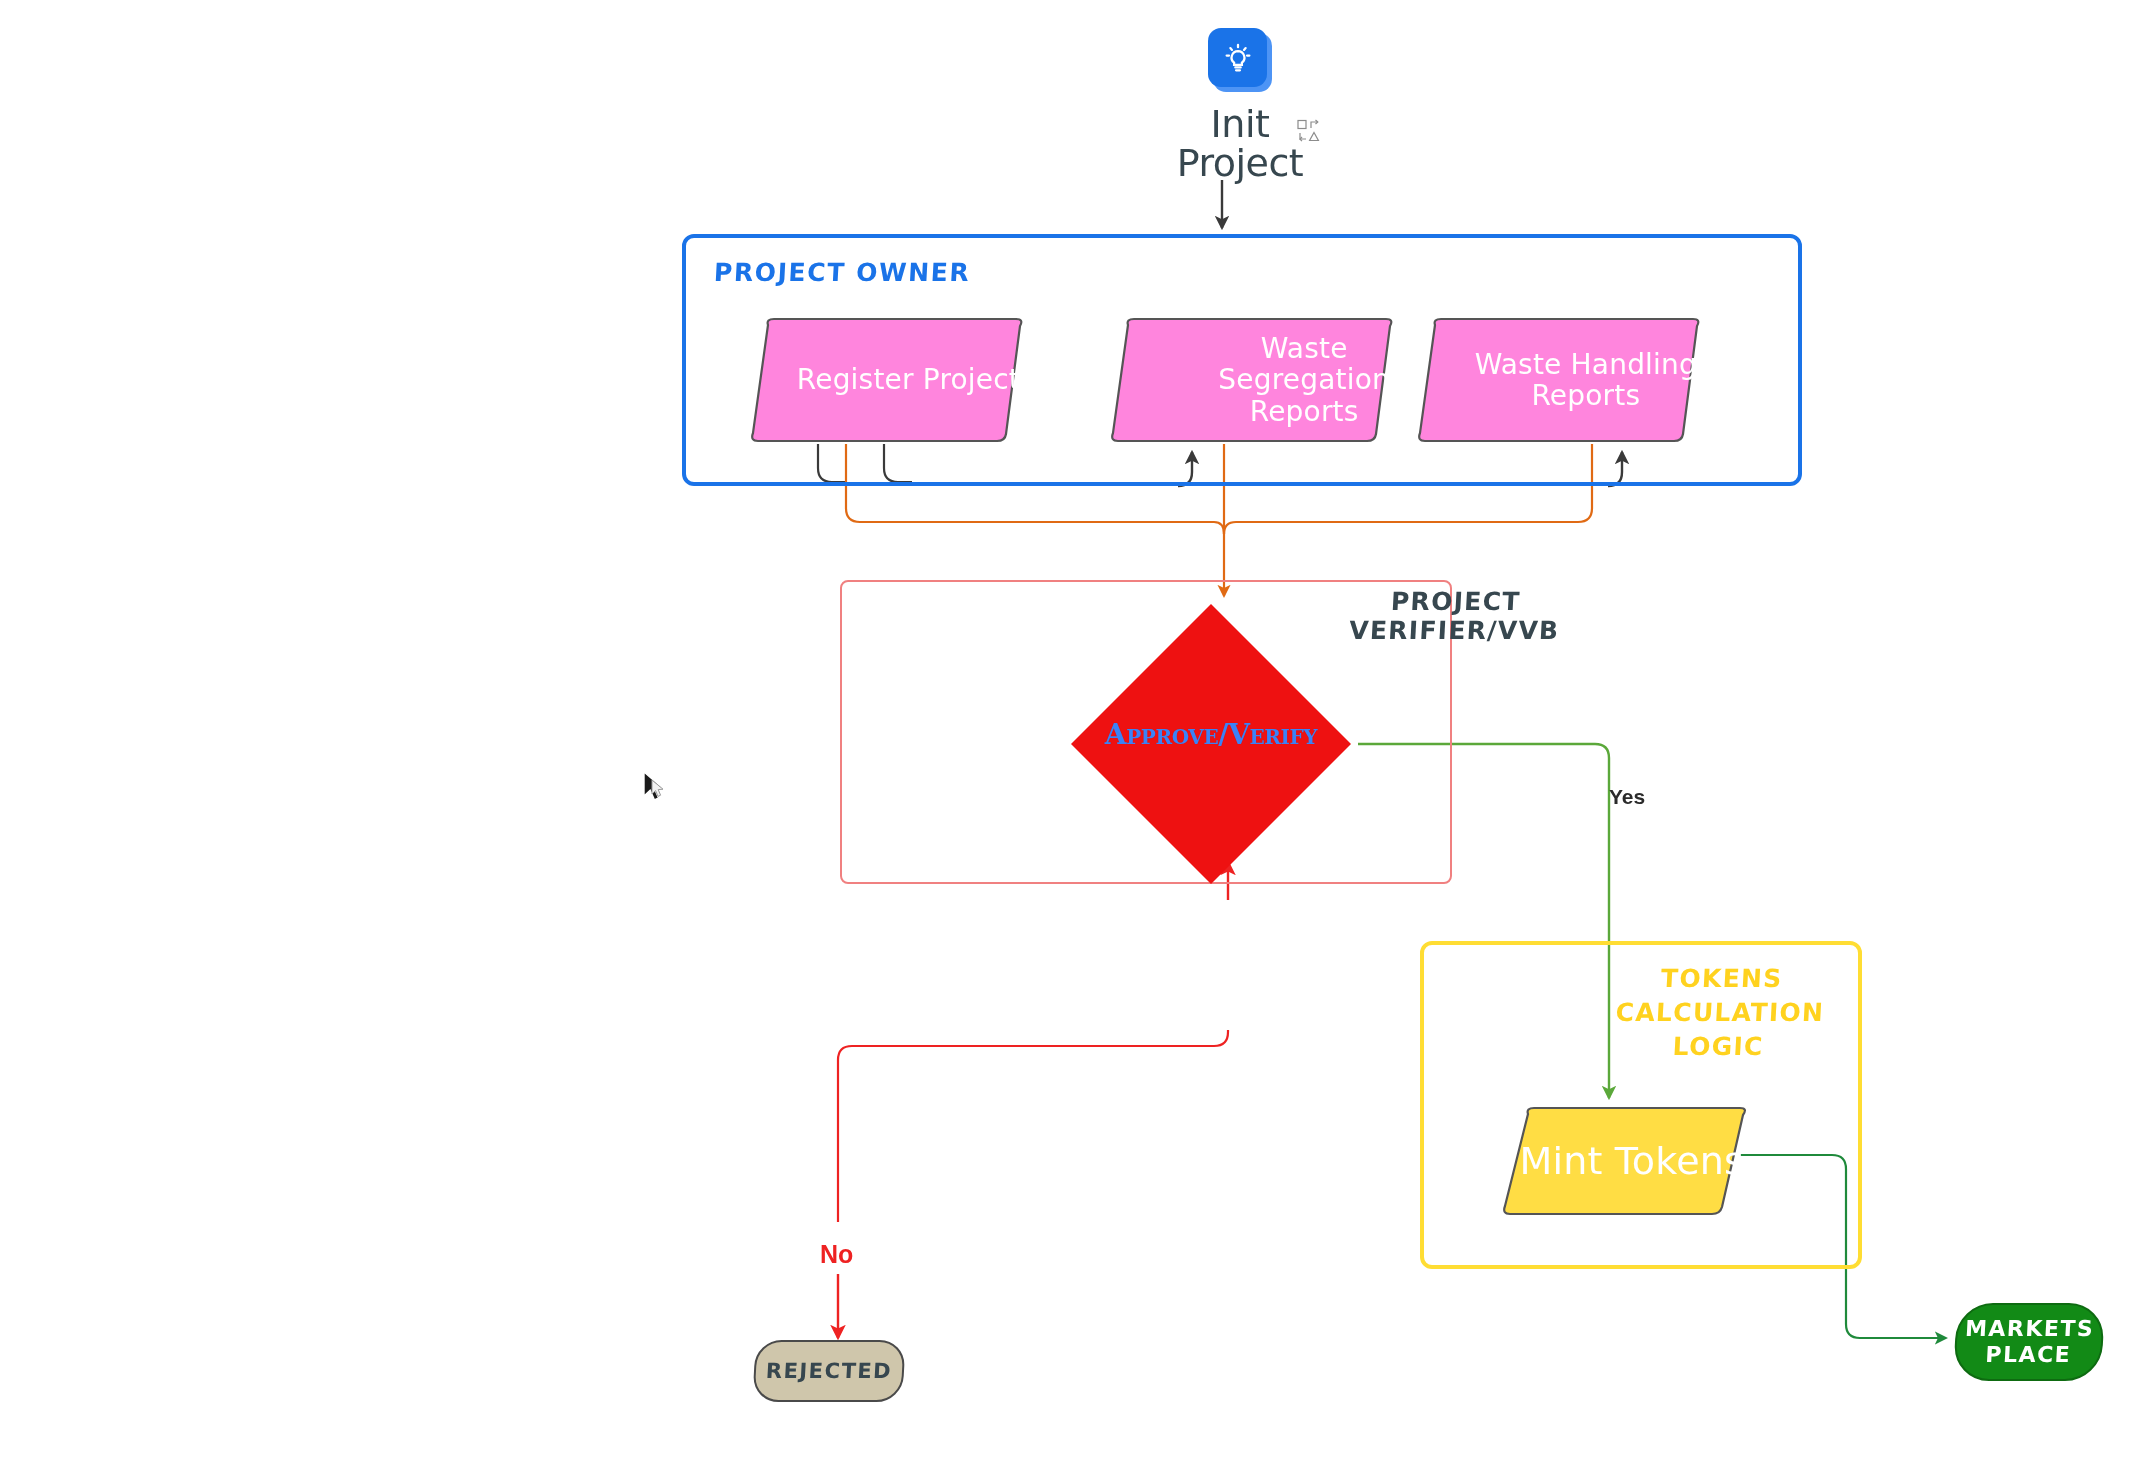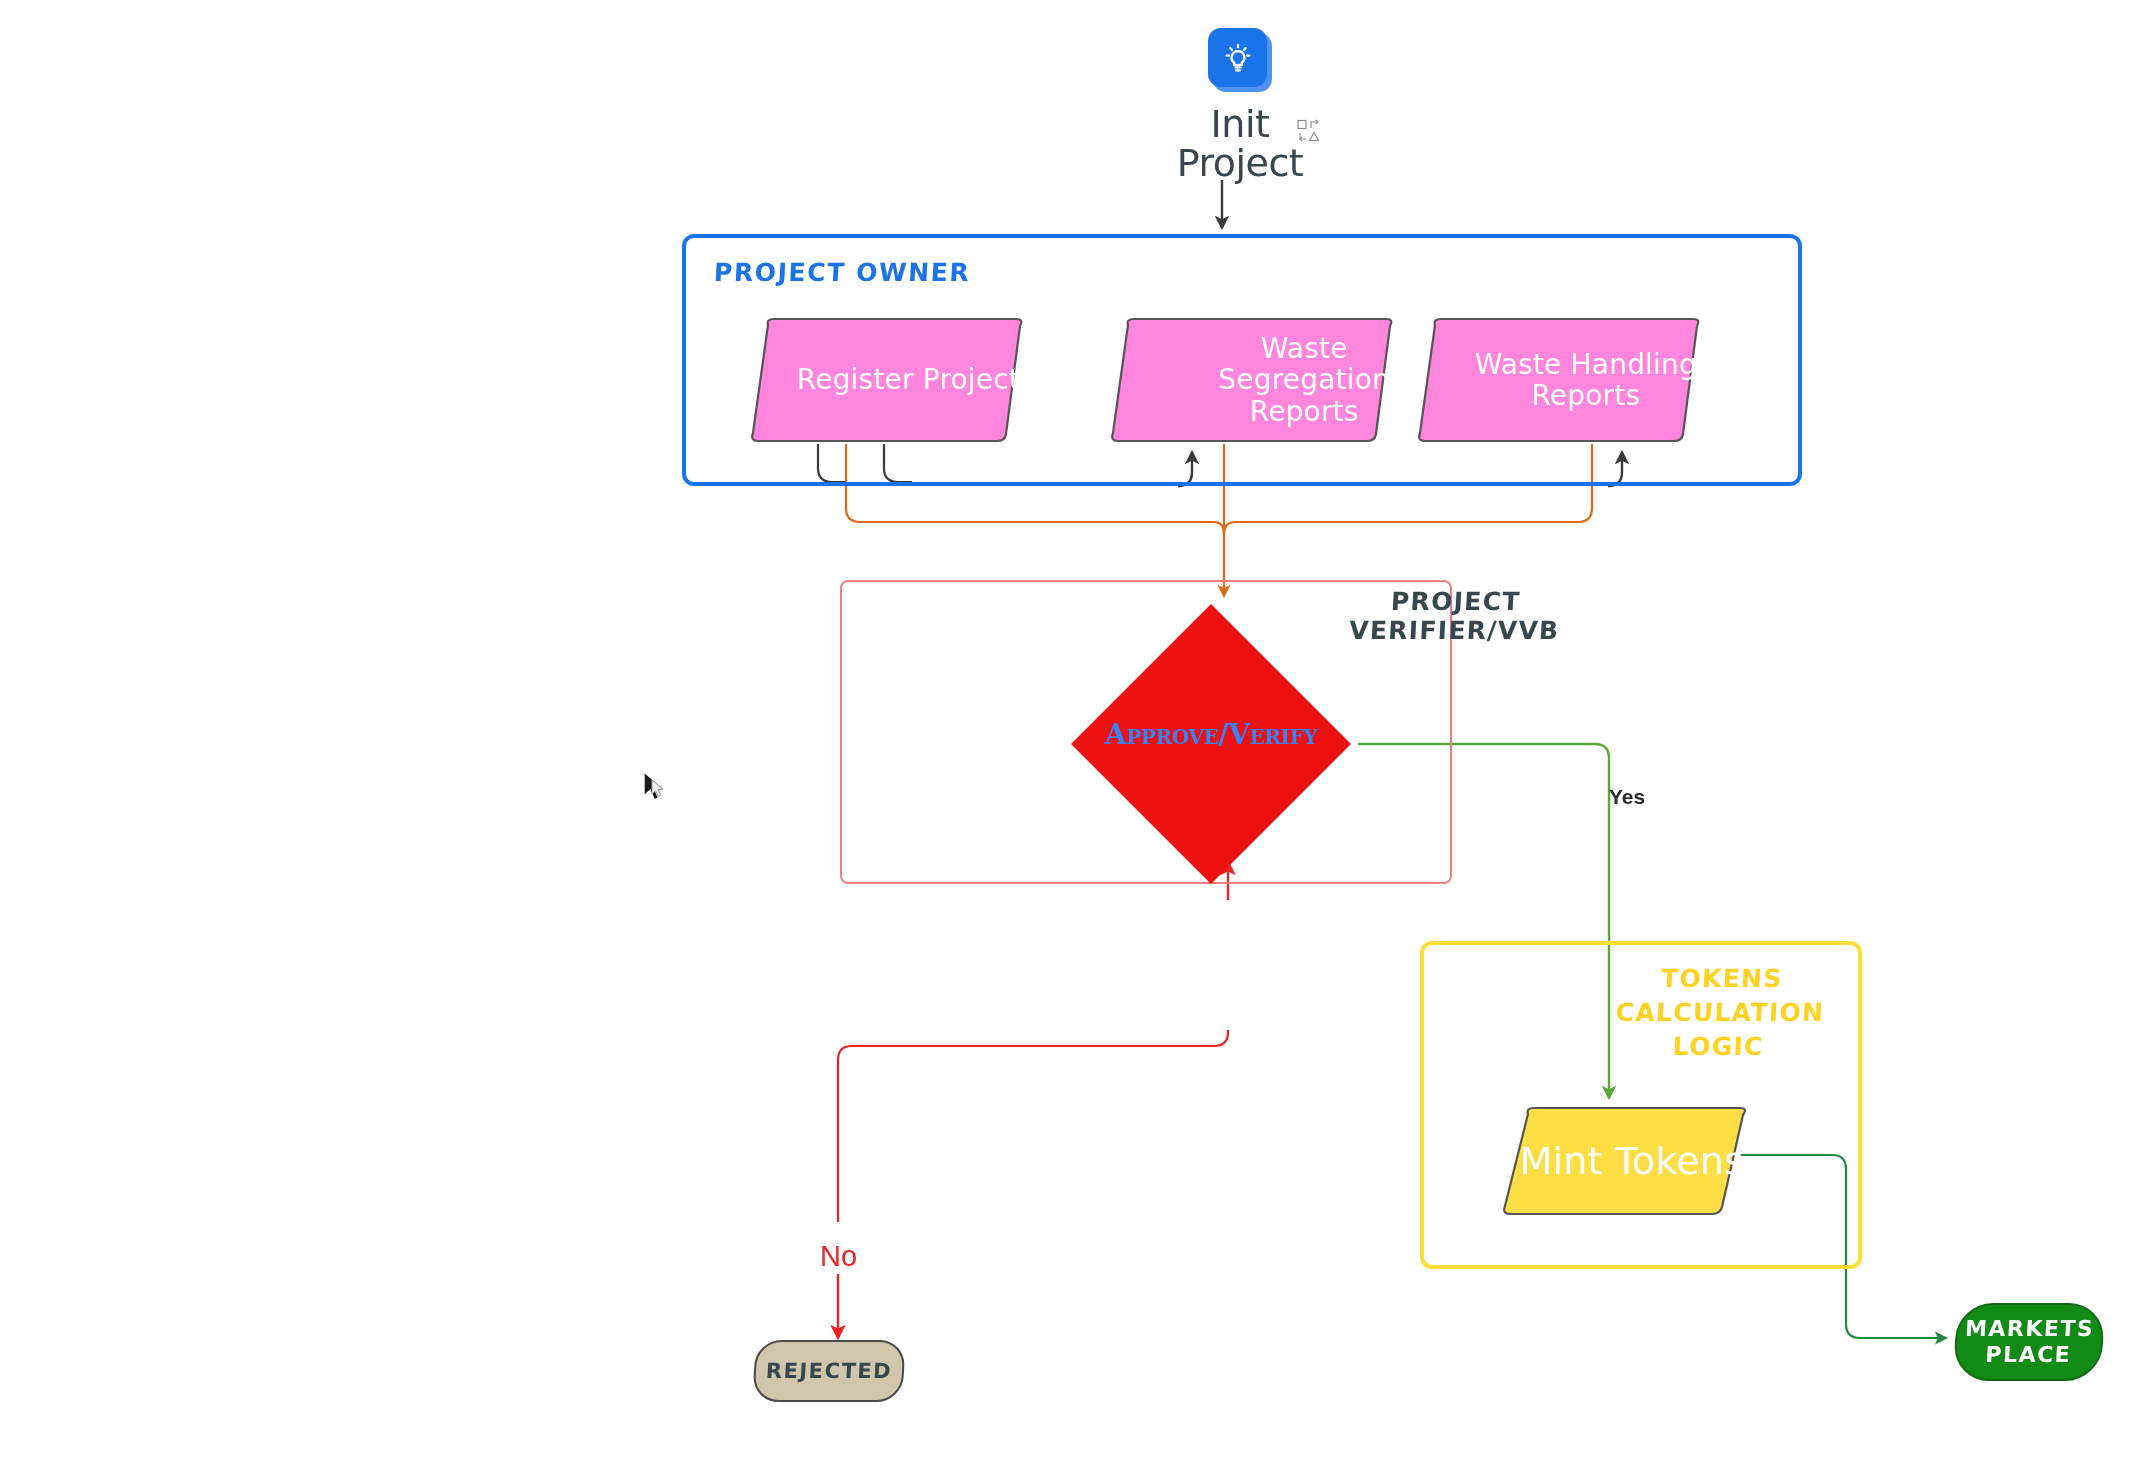--- a/index.html
+++ b/index.html
@@ -229,21 +229,21 @@
   }
 
   
   .edge-label {
     position: absolute;
     font-family: "Liberation Sans", sans-serif;
     font-weight: bold;
     font-size: 21px;
   }
   .lbl-yes { left: 1564px; top: 785px; color: #2b2b2b; margin-left: 45px; }
-  .lbl-no  { left: 820px; top: 1240px; color: #ee2222; font-weight: normal; font-size: 29px; }
+  .lbl-no  { left: 820px; top: 1240px; color: #ee2222; font-weight: bold; font-size: 25px; }
 
   
   .cursor {
     position: absolute;
     left: 640px;
     top: 770px;
     pointer-events: none;
   }
 </style>
 </head>

